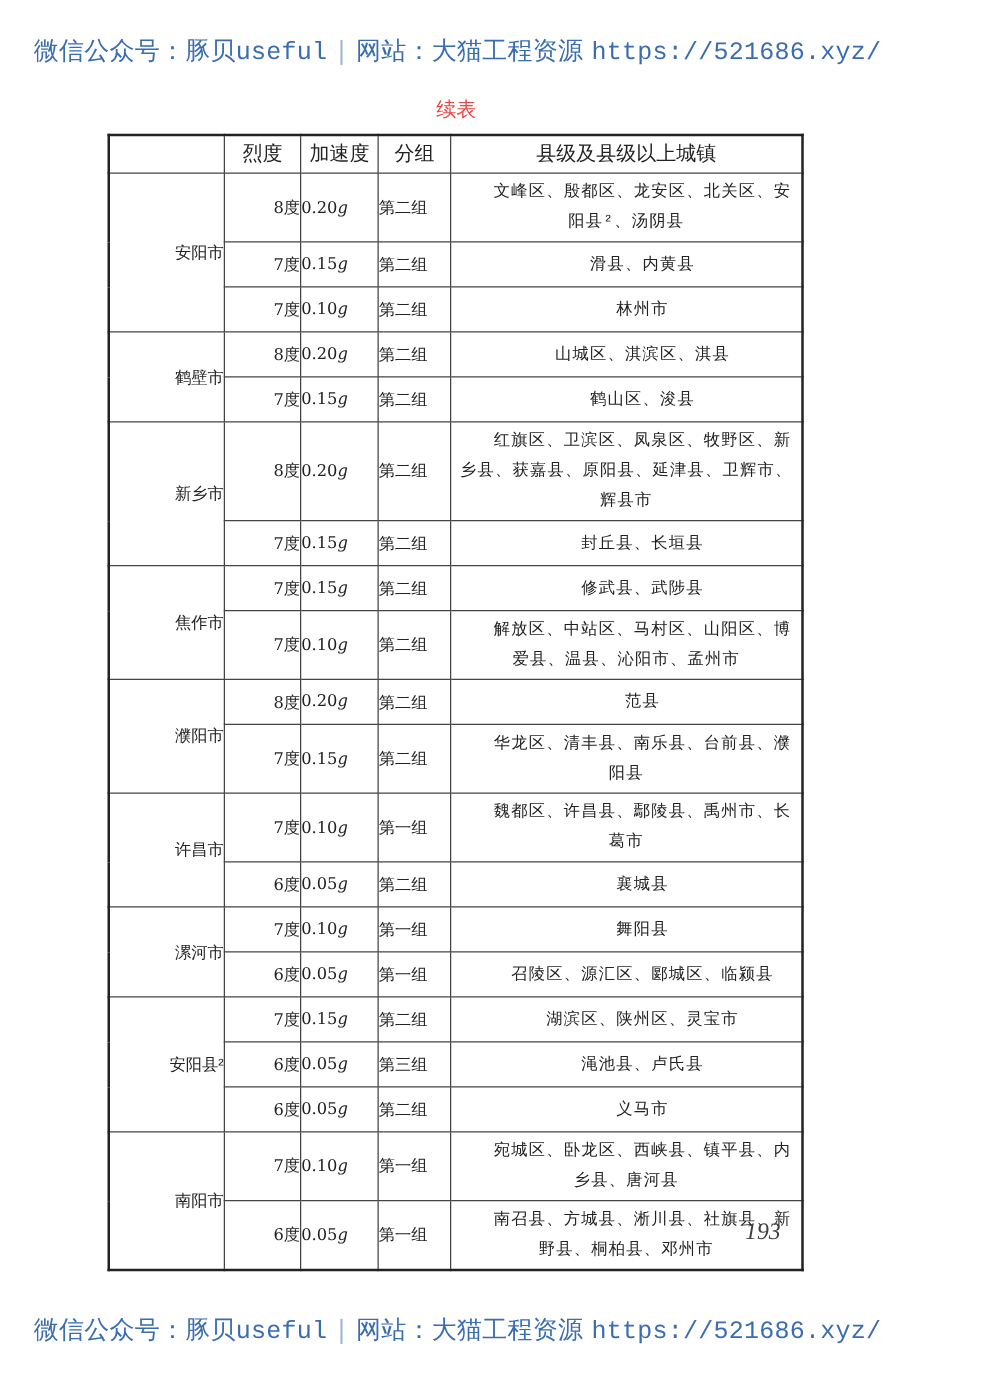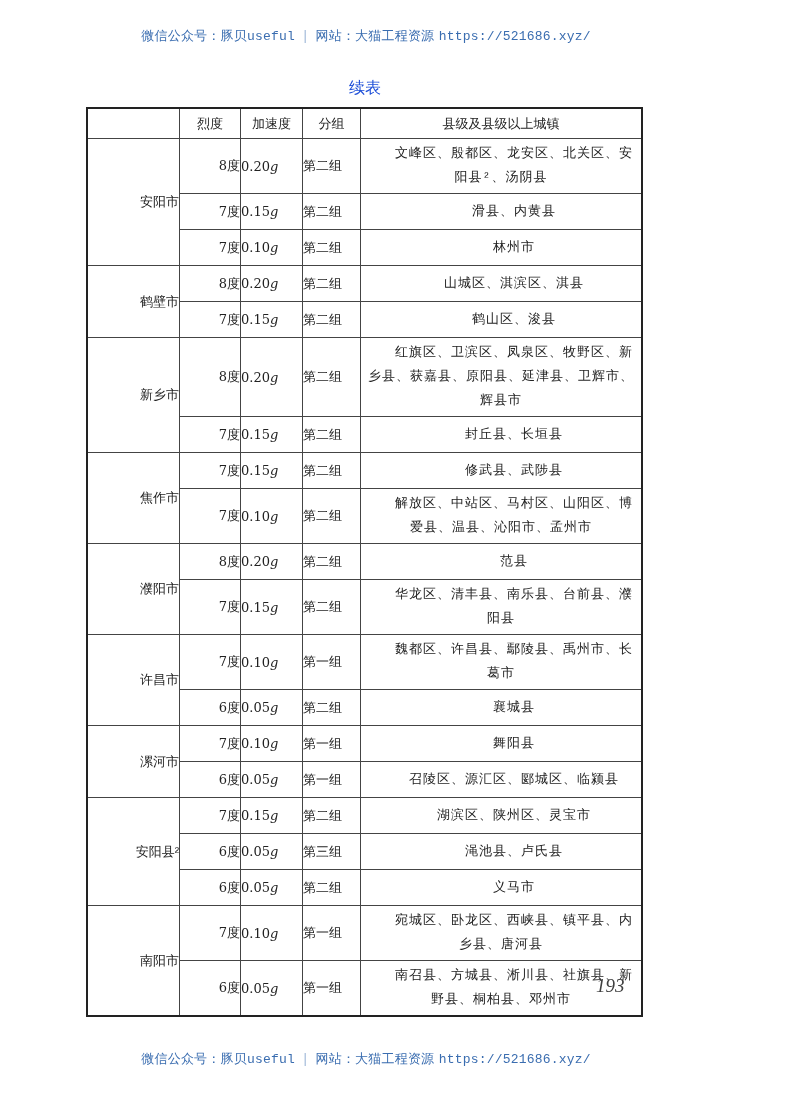--- a/index.html
+++ b/index.html
@@ -1,29 +1,29 @@
 <!DOCTYPE html>
 <html><head>
 <meta charset="utf-8">
 <style>
   html, body { margin: 0; padding: 0; background: #ffffff; }
   body { width: 800px; height: 1119px; position: relative; overflow: hidden;
          font-family: "DejaVu Serif", "Liberation Serif", serif; color: #222; }
   .watermark { position: absolute; left: 0; width: 732px; text-align: center;
-               color: #3a6db0; font-size: 13px; letter-spacing: 0.2px; white-space: nowrap; }
+               color: #3a6db0; font-size: 20px; letter-spacing: 0.2px; white-space: nowrap; }
   .watermark .mono { font-family: "Liberation Mono", "DejaVu Sans Mono", monospace; }
   .watermark .sep { color: #9ab3d6; margin: 0 8px; }
   .wm-top { top: 27px; }
   .wm-bottom { top: 1050px; }
   .caption { position: absolute; top: 78px; left: 0; width: 730px; text-align: center;
-             font-size: 16px; color: #1d4ed8; font-family: "DejaVu Sans", sans-serif; }
+             font-size: 16px; color: #ef4444; font-family: "DejaVu Sans", sans-serif; }
   table.seis { position: absolute; left: 86px; top: 107px; width: 557px;
                border-collapse: collapse; border: 2px solid #222; font-size: 13px; }
   table.seis td, table.seis th { border: 1px solid #444; padding: 0; font-weight: normal; }
-  table.seis th { height: 29px; font-family: "DejaVu Sans", sans-serif; font-size: 13px; text-align: center; }
+  table.seis th { height: 29px; font-family: "DejaVu Sans", sans-serif; font-size: 16px; text-align: center; }
   .c-city { width: 91px; text-align: right; font-family: Liberation Sans, sans-serif; }
   .c-deg { width: 60px; text-align: right; }
   .c-acc { width: 61px; text-align: left; }
   .c-grp { width: 57px; font-family: Liberation Serif, serif; }
   .c-towns { text-align: center; padding: 3px 6px 3px 6px !important; line-height: 24px;
              font-family: Liberation Mono, monospace; text-indent: 2em; letter-spacing: 1px; }
   td.single { height: 29px; }
   .g { font-style: italic; }
   .page-num { position: absolute; left: 596px; top: 975px; font-size: 19px; font-style: italic;
               font-family: "Liberation Serif", serif; color: #404040; }

